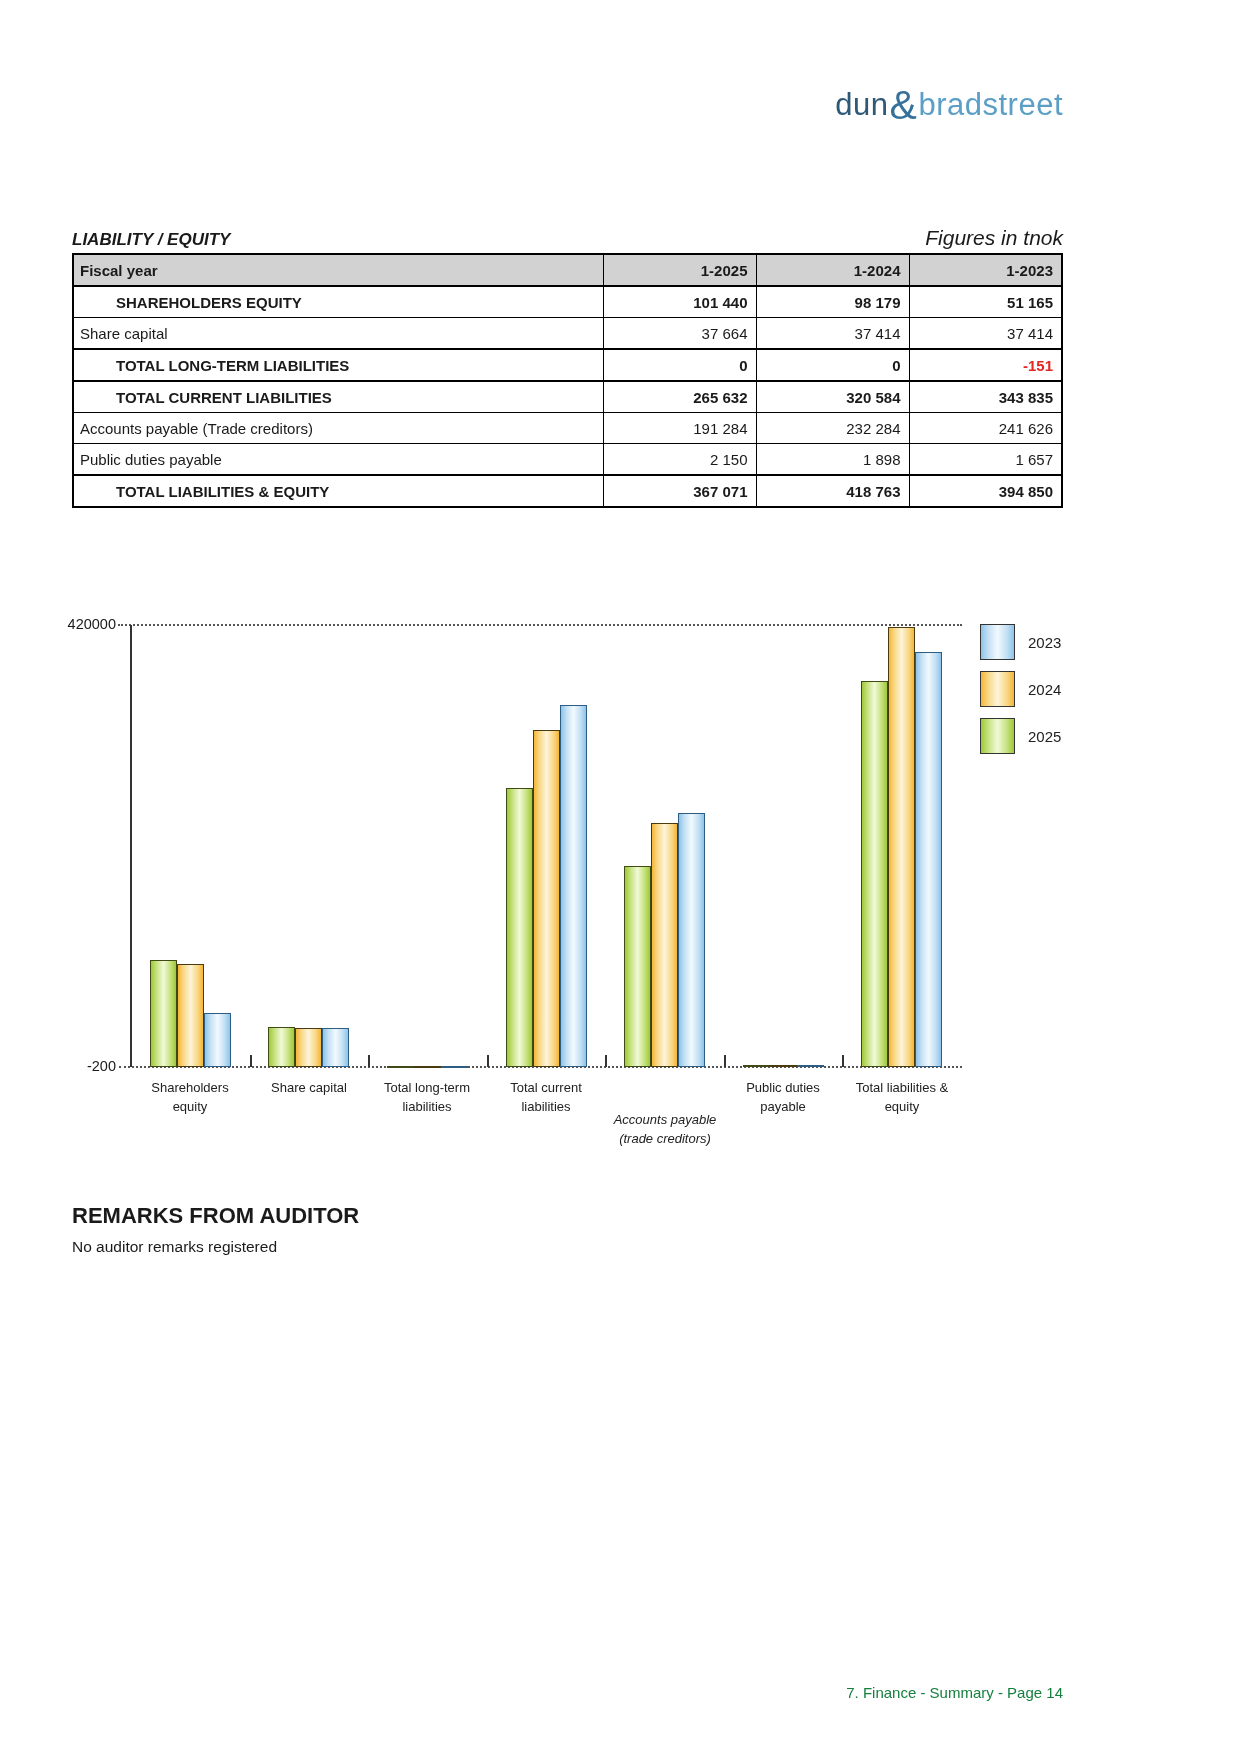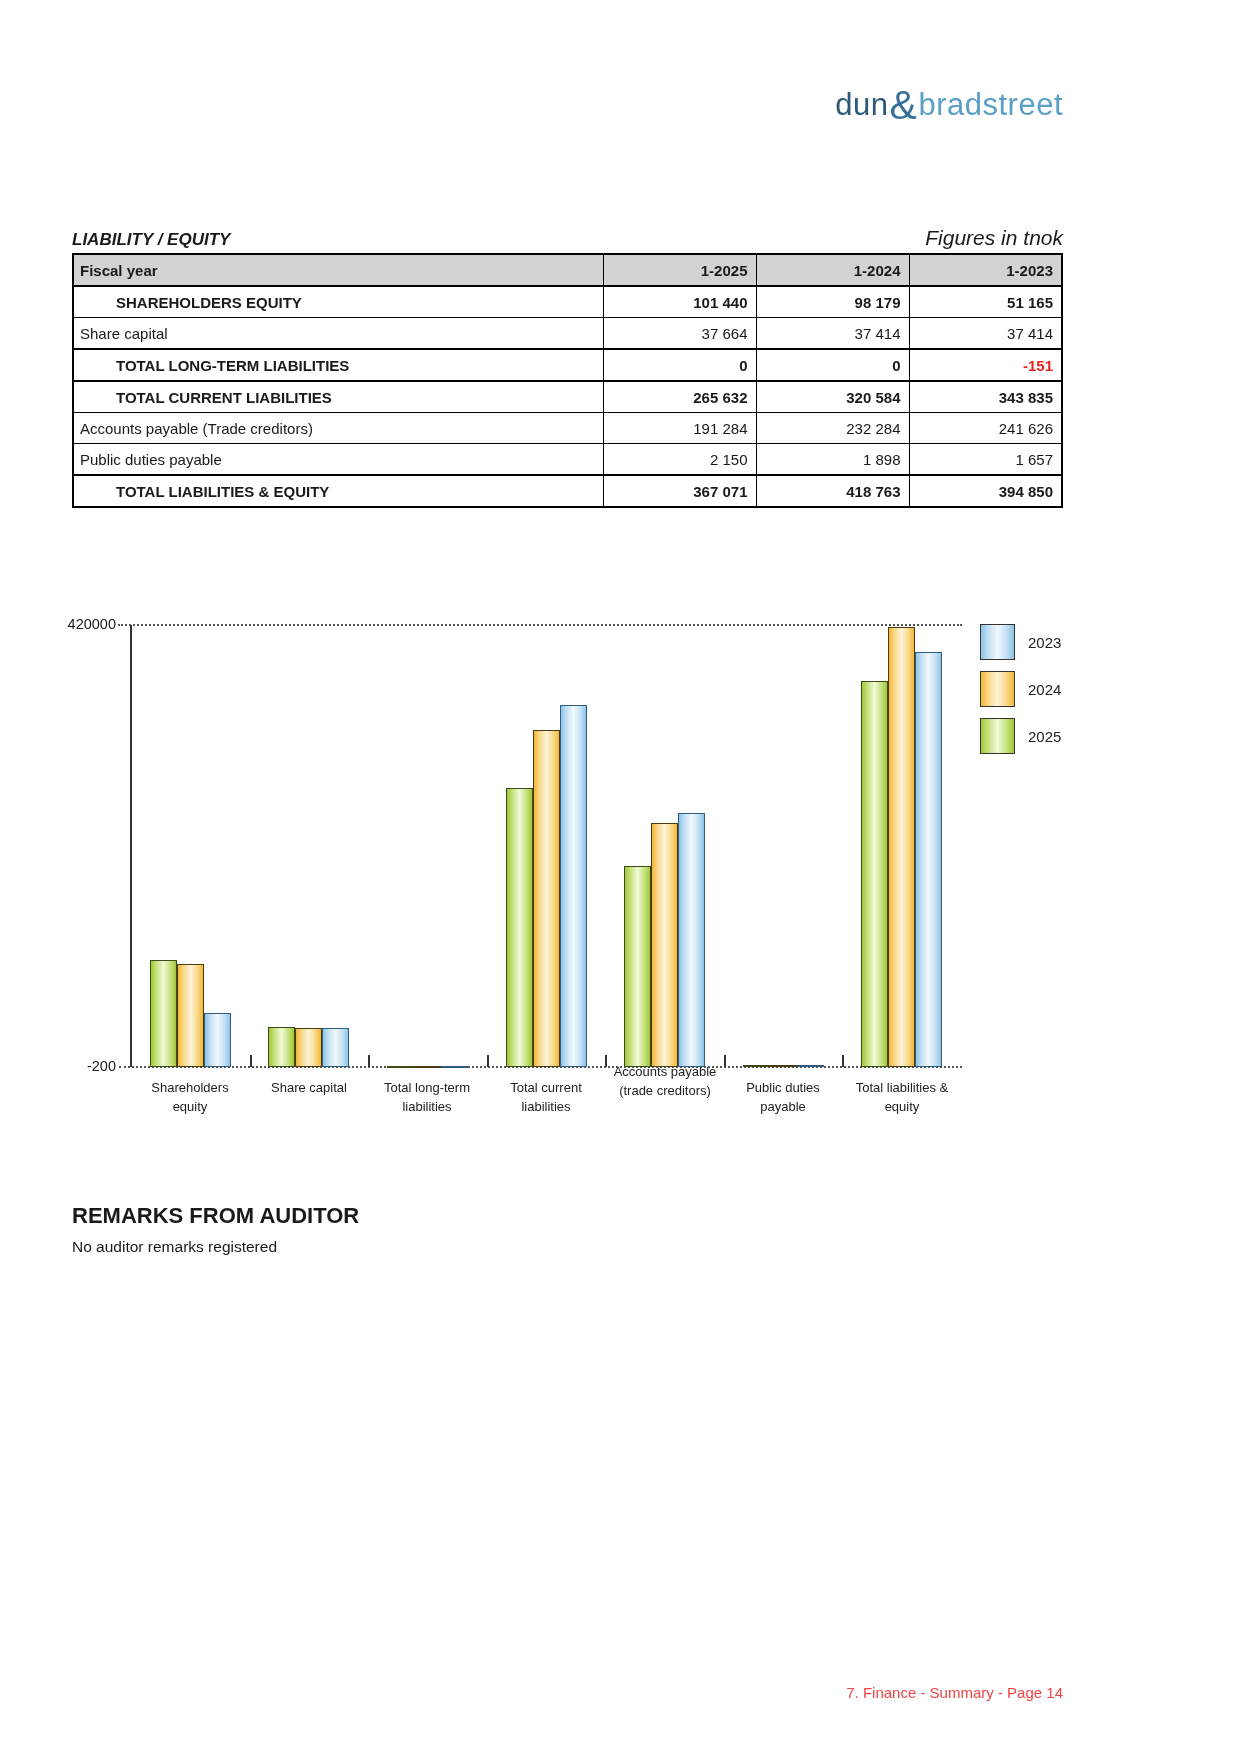--- a/index.html
+++ b/index.html
@@ -47,21 +47,21 @@
 
   
   #legend{position:absolute;left:980px;top:624px;width:130px;}
   .leg-item{position:absolute;left:0;display:flex;align-items:center;}
   .leg-item .sw{width:35px;height:36px;box-sizing:border-box;border:1px solid #333;display:inline-block;}
   .leg-item .lg-label{margin-left:13px;font-size:15px;color:#222;}
 
   
   #remarks-heading{position:absolute;left:72px;top:1203px;font-size:22px;font-weight:bold;}
   #remarks-body{position:absolute;left:72px;top:1238px;font-size:15.5px;}
-  #footer{position:absolute;right:178px;top:1684px;font-size:15px;color:#ef4444;}
+  #footer{position:absolute;right:178px;top:1684px;font-size:15px;color:#15803d;}
 </style>
 </head>
 <body>
 
 <div id="page">
 
   <div id="logo">
     <span class="w1">dun</span><span class="amp">&amp;</span><span class="w2">bradstreet</span>
   </div>
 
@@ -172,21 +172,21 @@
         <div>Share capital</div>
       </div>
       <div class="xlab" style="left: 362px; top: 1078px;">
         <div>Total long-term</div>
         <div>liabilities</div>
       </div>
       <div class="xlab" style="left: 481px; top: 1078px;">
         <div>Total current</div>
         <div>liabilities</div>
       </div>
-      <div class="xlab" style="left: 600px; top: 1062px;">
+      <div class="xlab" style="left: 600px; top: 1110px; font-style: italic;">
         <div>Accounts payable</div>
         <div>(trade creditors)</div>
       </div>
       <div class="xlab" style="left: 718px; top: 1078px;">
         <div>Public duties</div>
         <div>payable</div>
       </div>
       <div class="xlab" style="left: 837px; top: 1078px;">
         <div>Total liabilities &amp;</div>
         <div>equity</div>

